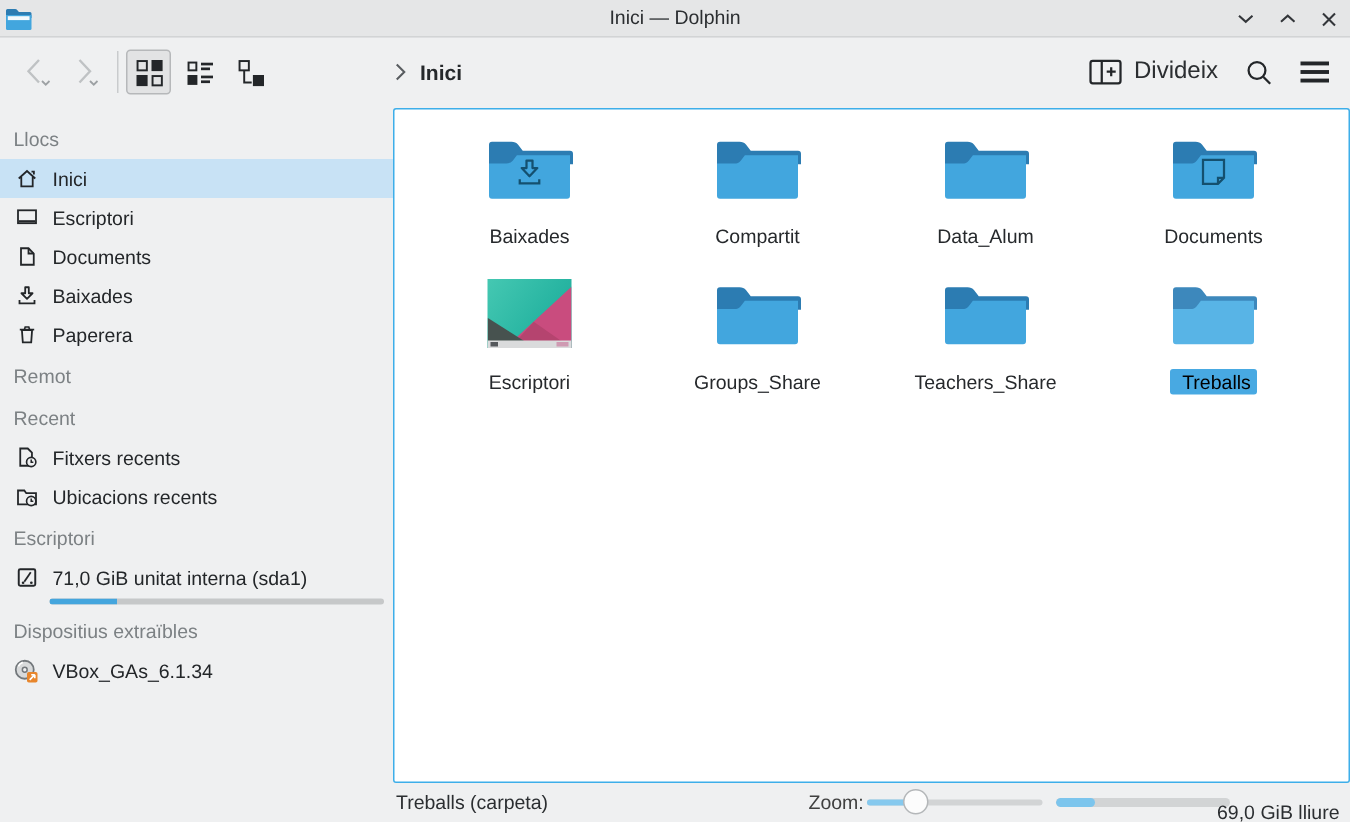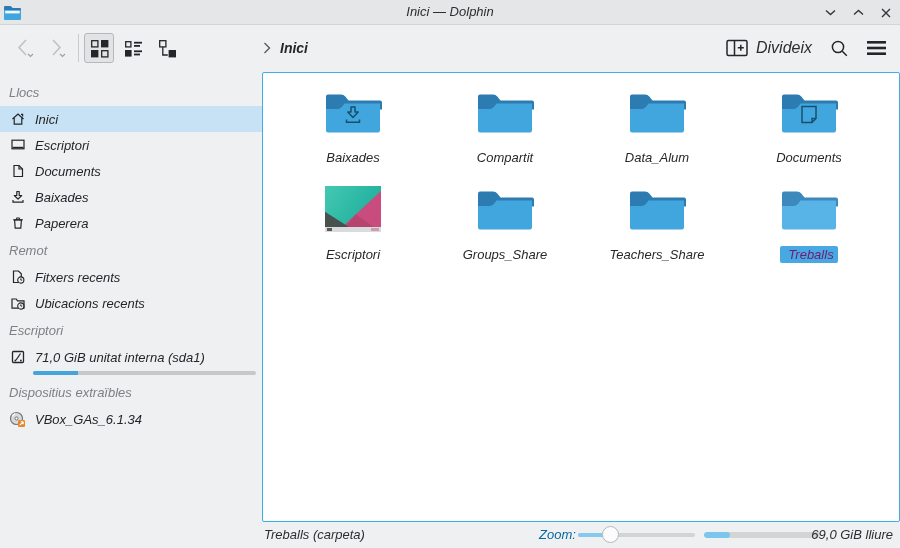--- a/index.html
+++ b/index.html
@@ -1,19 +1,19 @@
 <!DOCTYPE html>
 <html><head>
 <meta charset="utf-8">
 <style>
   * { margin:0; padding:0; box-sizing:border-box; }
   html,body { width:900px; height:548px; overflow:hidden; }
   body { font-family:"Liberation Sans","DejaVu Sans",sans-serif; font-size:13px; color:#232629; background:#eff0f1; }
 
-  .window { position:relative; width:900px; height:548px; background:#eff0f1; outline:1px solid #9da0a3;font-style:italic; }
+  .window { position:relative; width:900px; height:548px; background:#eff0f1; outline:1px solid #9da0a3; }
 
   
   .titlebar { position:absolute; left:0; top:0; width:900px; height:25px; background:#e5e6e7; border-bottom:1px solid #d2d4d5; display:flex; align-items:center; }
   .app-icon { position:absolute; left:3px; top:3px; width:19px; height:19px; }
   .title { position:absolute; left:0; right:0; text-align:center; top:4px; font-size:13px; color:#2b2e31; }
   .win-controls { position:absolute; right:4px; top:0; height:25px; display:flex; align-items:center; gap:8px; }
   .win-btn { width:20px; height:20px; display:flex; align-items:center; justify-content:center; cursor:default; }
 
   
   .toolbar { position:absolute; left:0; top:26px; width:900px; height:44px; background:#eff0f1; }
@@ -42,41 +42,41 @@
 
   
   .mainview { position:absolute; left:262px; top:72px; width:638px; height:450px; background:#fff; border:1px solid #3daee9; border-radius:2px; overflow:hidden; }
   .grid { display:grid; grid-template-columns:repeat(4,152px); padding:13px 0 0 14px; }
   .cell { height:97px; display:flex; flex-direction:column; align-items:center; }
   .icon-wrap { position:relative; width:58px; height:48px; margin-top:2px; }
   .folder-svg { position:absolute; inset:0; --fdk:#2c7cb2; --flt:#42a6de; }
   .icon-wrap.sel .folder-svg { --fdk:#3d88bc; --flt:#58b4e6; }
   .emblem { position:absolute; left:50%; top:56%; transform:translate(-50%,-50%); }
   .fname { margin-top:13px; font-size:13px; color:#26292c; line-height:17px; padding:0 4px; border-radius:2px; }
-  .fname.sel { background:#48a9e2; color:#701a75;padding-left:8px; }
+  .fname.sel { background:#48a9e2; color:#000000;padding-left:8px; }
   
   .thumb { position:absolute; left:1px; top:1px; width:56px; height:46px; background:linear-gradient(125deg,#45c8b2 0%,#28b5a2 60%,#1fa795 100%); overflow:hidden; }
   .thumb .tri-pink { position:absolute; inset:0; background:#c94c7e; clip-path:polygon(101% 10%,101% 101%,20% 101%); }
   .thumb .tri-pink2 { position:absolute; inset:0; background:#b5446f; clip-path:polygon(55% 62%,101% 101%,26% 101%); }
   .thumb .tri-dark { position:absolute; inset:0; background:#47524f; clip-path:polygon(0 56%,58% 101%,0 101%); }
   .thumb .taskbar { position:absolute; left:0; right:0; bottom:0; height:5px; background:#dadbdc; }
   .thumb .tb-dot { position:absolute; bottom:1px; left:2px; width:5px; height:3px; background:#55595c; }
   .thumb .tb-dot2 { position:absolute; bottom:1px; right:2px; width:8px; height:3px; background:#cf9ab2; }
 
   
   .statusbar { position:absolute; left:0; bottom:0; width:900px; height:26px; background:#eff0f1; }
   .status-text { position:absolute; left:264px; top:5px; color:#2b2e31; }
-  .zoom-label { position:absolute; left:539px; top:5px; color:#0369a1; }
+  .zoom-label { position:absolute; left:539px; top:5px; color:#404040; }
   .zoom-slider { position:absolute; left:578px; top:0; width:117px; height:26px; }
   .zs-track { position:absolute; left:0; right:0; top:11px; height:4px; background:#d2d4d5; border-radius:2px; }
   .zs-fill { position:absolute; left:0; top:11px; height:4px; background:#86c9ee; border-radius:2px; }
   .zs-handle { position:absolute; top:4px; width:17px; height:17px; margin-left:-9px; background:#fcfcfc; border:1px solid #b4b7b9; border-radius:50%; }
   .free-bar { position:absolute; left:704px; top:10px; width:116px; height:6px; background:#d2d4d5; border-radius:3px; overflow:hidden; }
   .free-fill { height:100%; background:#7cc5ed; border-radius:3px; }
-  .free-text { position:absolute; right:7px; top:5px; color:#2b2e31; }
+  .free-text { position:absolute; right:7px; top:12px; color:#2b2e31; }
 
   svg { display:block; }
 </style>
 </head>
 <body>
 
 <svg width="0" height="0" style="position:absolute">
   <defs>
     <symbol id="sym-folder" viewBox="0 0 58 47">
       <path fill="var(--fdk)" d="M2 8.5 q0-2 2-2 h13 q2.8 0 4.3 1.9 l3.2 4.1 h31.5 q2 0 2 2 v7 H2 Z"></path>
@@ -238,20 +238,21 @@
             <line x1="3.2" y1="4.8" x2="12.8" y2="4.8" stroke="#232629" stroke-width="1.2"></line>
             <path d="M6.3 4.6 l0.5-1.6 h2.4 l0.5 1.6" fill="none" stroke="#232629" stroke-width="1.1"></path>
           </svg>
       </span>
       <span class="side-label">Paperera</span>
     </div>
 
     <div class="side-header">Remot</div>
 
 
+    <div class="side-header">Recent</div>
 
     <div class="side-item">
       <span class="side-icon">
         <svg width="16" height="16" viewBox="0 0 16 16">
             <path d="M3.5 2 h5 l2.8 2.8 v8.7 h-7.8 z" fill="none" stroke="#232629" stroke-width="1.2"></path>
             <circle cx="10.8" cy="11" r="3.1" fill="#eff0f1" stroke="#232629" stroke-width="1.1"></circle>
             <path d="M10.8 9.4 v1.7 h1.4" fill="none" stroke="#232629" stroke-width="1"></path>
           </svg>
       </span>
       <span class="side-label">Fitxers recents</span>

